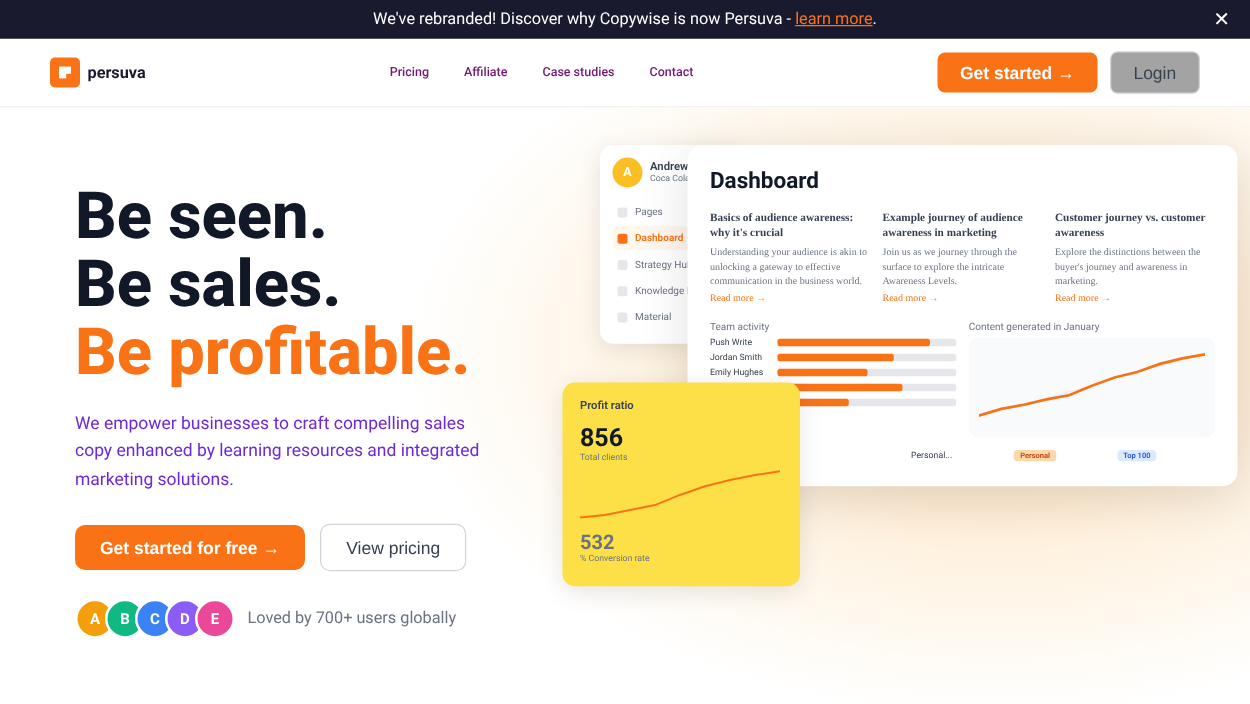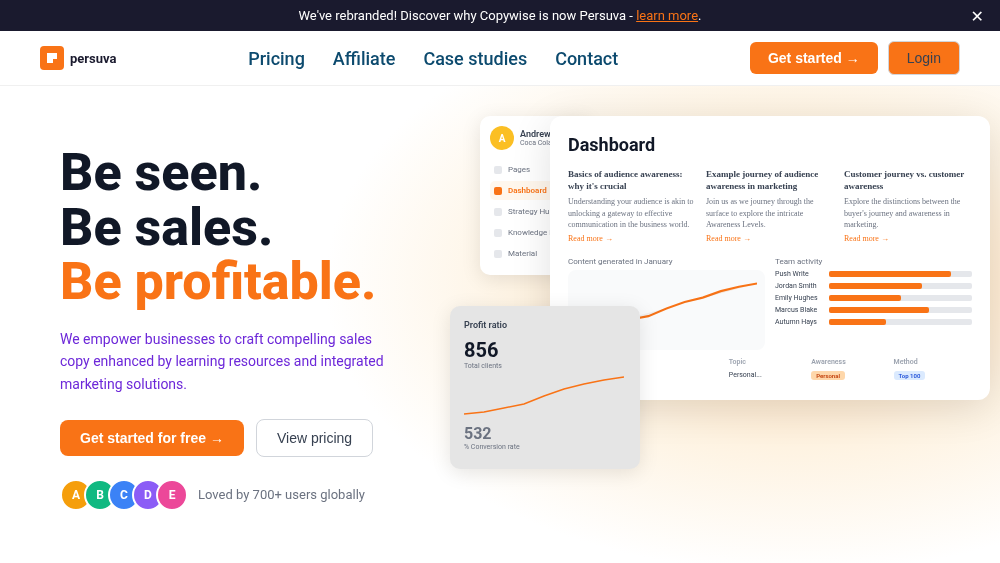--- a/index.html
+++ b/index.html
@@ -22,24 +22,24 @@
 
     
     nav {
       display: flex; align-items: center; justify-content: space-between;
       padding: 10px 40px; border-bottom: 1px solid #f0f0f0;
     }
     .nav-logo { display: flex; align-items: center; gap: 6px; font-weight: 700; font-size: 13px; color: #1a1a2e; }
     .logo-icon { width: 24px; height: 24px; background: #f97316; border-radius: 4px; display: flex; align-items: center; justify-content: center; }
     .logo-icon::after { content: ''; display: block; width: 10px; height: 10px; background: white; clip-path: polygon(0 0, 100% 0, 100% 60%, 60% 60%, 60% 100%, 0 100%); }
     .nav-links { display: flex; gap: 28px; }
-    .nav-links a { text-decoration: none; color: #0c4a6e; font-size: 18px; font-weight: 500; }
+    .nav-links a { text-decoration: none; color: #701a75; font-size: 10px; font-weight: 500; }
     .nav-actions { display: flex; gap: 10px; align-items: center; }
     .btn-primary { background: #f97316; color: white; border: none; padding: 8px 18px; border-radius: 6px; font-size: 14px; font-weight: 600; cursor: pointer; display: flex; align-items: center; gap: 6px; }
-    .btn-outline { background: #f97316; color: #374151; border: 1px solid #d1d5db; padding: 8px 18px; border-radius: 6px; font-size: 14px; font-weight: 500; cursor: pointer; }
+    .btn-outline { background: #a3a3a3; color: #374151; border: 1px solid #d1d5db; padding: 8px 18px; border-radius: 6px; font-size: 14px; font-weight: 500; cursor: pointer; }
 
     
     .hero {
       display: flex; position: relative; height: 490px; overflow: hidden;
       background: white;
     }
     .hero-left {
       width: 480px; padding: 60px 0 0 60px; z-index: 2; position: relative;
     }
     .hero-headline h1 { font-size: 52px; font-weight: 800; line-height: 1.05; color: #111827; }
@@ -90,21 +90,21 @@
     .dash-team { display: flex; flex-direction: column; gap: 4px; }
     .dash-team-row { display: flex; align-items: center; gap: 4px; }
     .dash-team-name { font-size: 7px; color: #374151; width: 50px; }
     .dash-bar-bg { flex: 1; background: #e5e7eb; border-radius: 2px; height: 6px; }
     .dash-bar-fill { background: #f97316; border-radius: 2px; height: 6px; }
     
     .line-chart { width: 100%; height: 60px; }
 
     
     .profit-card {
-      background: #e5e5e5; border-radius: 10px; box-shadow: 0 4px 20px rgba(0,0,0,0.1);
+      background: #fde047; border-radius: 10px; box-shadow: 0 4px 20px rgba(0,0,0,0.1);
       padding: 14px; width: 190px; position: absolute; left: -10px; top: 200px;
     }
     .profit-title { font-size: 9px; font-weight: 600; color: #374151; margin-bottom: 8px; }
     .profit-stat { margin-bottom: 4px; }
     .profit-num { font-size: 20px; font-weight: 700; color: #111827; }
     .profit-label { font-size: 7px; color: #6b7280; }
     .profit-chart { height: 50px; }
 
     
     .dash-left-panel {
@@ -241,81 +241,75 @@
           <div class="dash-read-more">Read more →</div>
         </div>
         <div>
           <div class="dash-col-header">Customer journey vs. customer awareness</div>
           <div class="dash-col-text">Explore the distinctions between the buyer's journey and awareness in marketing.</div>
           <div class="dash-read-more">Read more →</div>
         </div>
       </div>
 
       <div style="display:grid;grid-template-columns:1fr 1fr;gap:10px;">
+
+        <div>
+          <div class="dash-chart-label">Team activity</div>
+          <div class="dash-team" id="team-bars-container">
+              <div class="dash-team-row">
+        <span class="dash-team-name">Push Write</span>
+        <div class="dash-bar-bg">
+          <div class="dash-bar-fill" style="width:85%"></div>
+        </div>
+      </div>
+              <div class="dash-team-row">
+        <span class="dash-team-name">Jordan Smith</span>
+        <div class="dash-bar-bg">
+          <div class="dash-bar-fill" style="width:65%"></div>
+        </div>
+      </div>
+              <div class="dash-team-row">
+        <span class="dash-team-name">Emily Hughes</span>
+        <div class="dash-bar-bg">
+          <div class="dash-bar-fill" style="width:50%"></div>
+        </div>
+      </div>
+              <div class="dash-team-row">
+        <span class="dash-team-name">Marcus Blake</span>
+        <div class="dash-bar-bg">
+          <div class="dash-bar-fill" style="width:70%"></div>
+        </div>
+      </div>
+              <div class="dash-team-row">
+        <span class="dash-team-name">Autumn Hays</span>
+        <div class="dash-bar-bg">
+          <div class="dash-bar-fill" style="width:40%"></div>
+        </div>
+      </div>
+            </div>
+        </div>
 
         <div>
           <div class="dash-chart-label">Content generated in January</div>
           <div class="dash-chart-area">
             <svg class="line-chart" viewBox="0 0 200 55" preserveAspectRatio="none">
               <polyline points="0,50 20,45 40,42 60,38 80,35 100,28 120,22 140,18 160,12 180,8 200,5" fill="none" stroke="#f97316" stroke-width="2"></polyline>
               <polyline points="0,50 20,45 40,42 60,38 80,35 100,28 120,22 140,18 160,12 180,8 200,5" fill="url(#grad)" opacity="0.15"></polyline>
               <defs>
                 <linearGradient id="grad" x1="0" y1="0" x2="0" y2="1">
                   <stop offset="0%" stop-color="#f97316"></stop>
                   <stop offset="100%" stop-color="transparent"></stop>
                 </linearGradient>
               </defs>
             </svg>
           </div>
         </div>
-
-        <div>
-          <div class="dash-chart-label">Team activity</div>
-          <div class="dash-team" id="team-bars-container">
-              <div class="dash-team-row">
-        <span class="dash-team-name">Push Write</span>
-        <div class="dash-bar-bg">
-          <div class="dash-bar-fill" style="width:85%"></div>
-        </div>
-      </div>
-              <div class="dash-team-row">
-        <span class="dash-team-name">Jordan Smith</span>
-        <div class="dash-bar-bg">
-          <div class="dash-bar-fill" style="width:65%"></div>
-        </div>
-      </div>
-              <div class="dash-team-row">
-        <span class="dash-team-name">Emily Hughes</span>
-        <div class="dash-bar-bg">
-          <div class="dash-bar-fill" style="width:50%"></div>
-        </div>
-      </div>
-              <div class="dash-team-row">
-        <span class="dash-team-name">Marcus Blake</span>
-        <div class="dash-bar-bg">
-          <div class="dash-bar-fill" style="width:70%"></div>
-        </div>
-      </div>
-              <div class="dash-team-row">
-        <span class="dash-team-name">Autumn Hays</span>
-        <div class="dash-bar-bg">
-          <div class="dash-bar-fill" style="width:40%"></div>
-        </div>
-      </div>
-            </div>
-        </div>
       </div>
 
       <div class="dash-table" style="margin-top:8px;">
-        <div class="dash-table-header">
-          <div class="dash-th">Generation date</div>
-          <div class="dash-th">Topic</div>
-          <div class="dash-th">Awareness</div>
-          <div class="dash-th">Method</div>
-        </div>
         <div class="dash-table-row">
           <div class="dash-td">Jan 21, 2023</div>
           <div class="dash-td">Personal...</div>
           <div class="dash-td"><span class="badge badge-orange">Personal</span></div>
           <div class="dash-td"><span class="badge badge-blue">Top 100</span></div>
         </div>
       </div>
     </div>
 
     <div class="profit-card">

